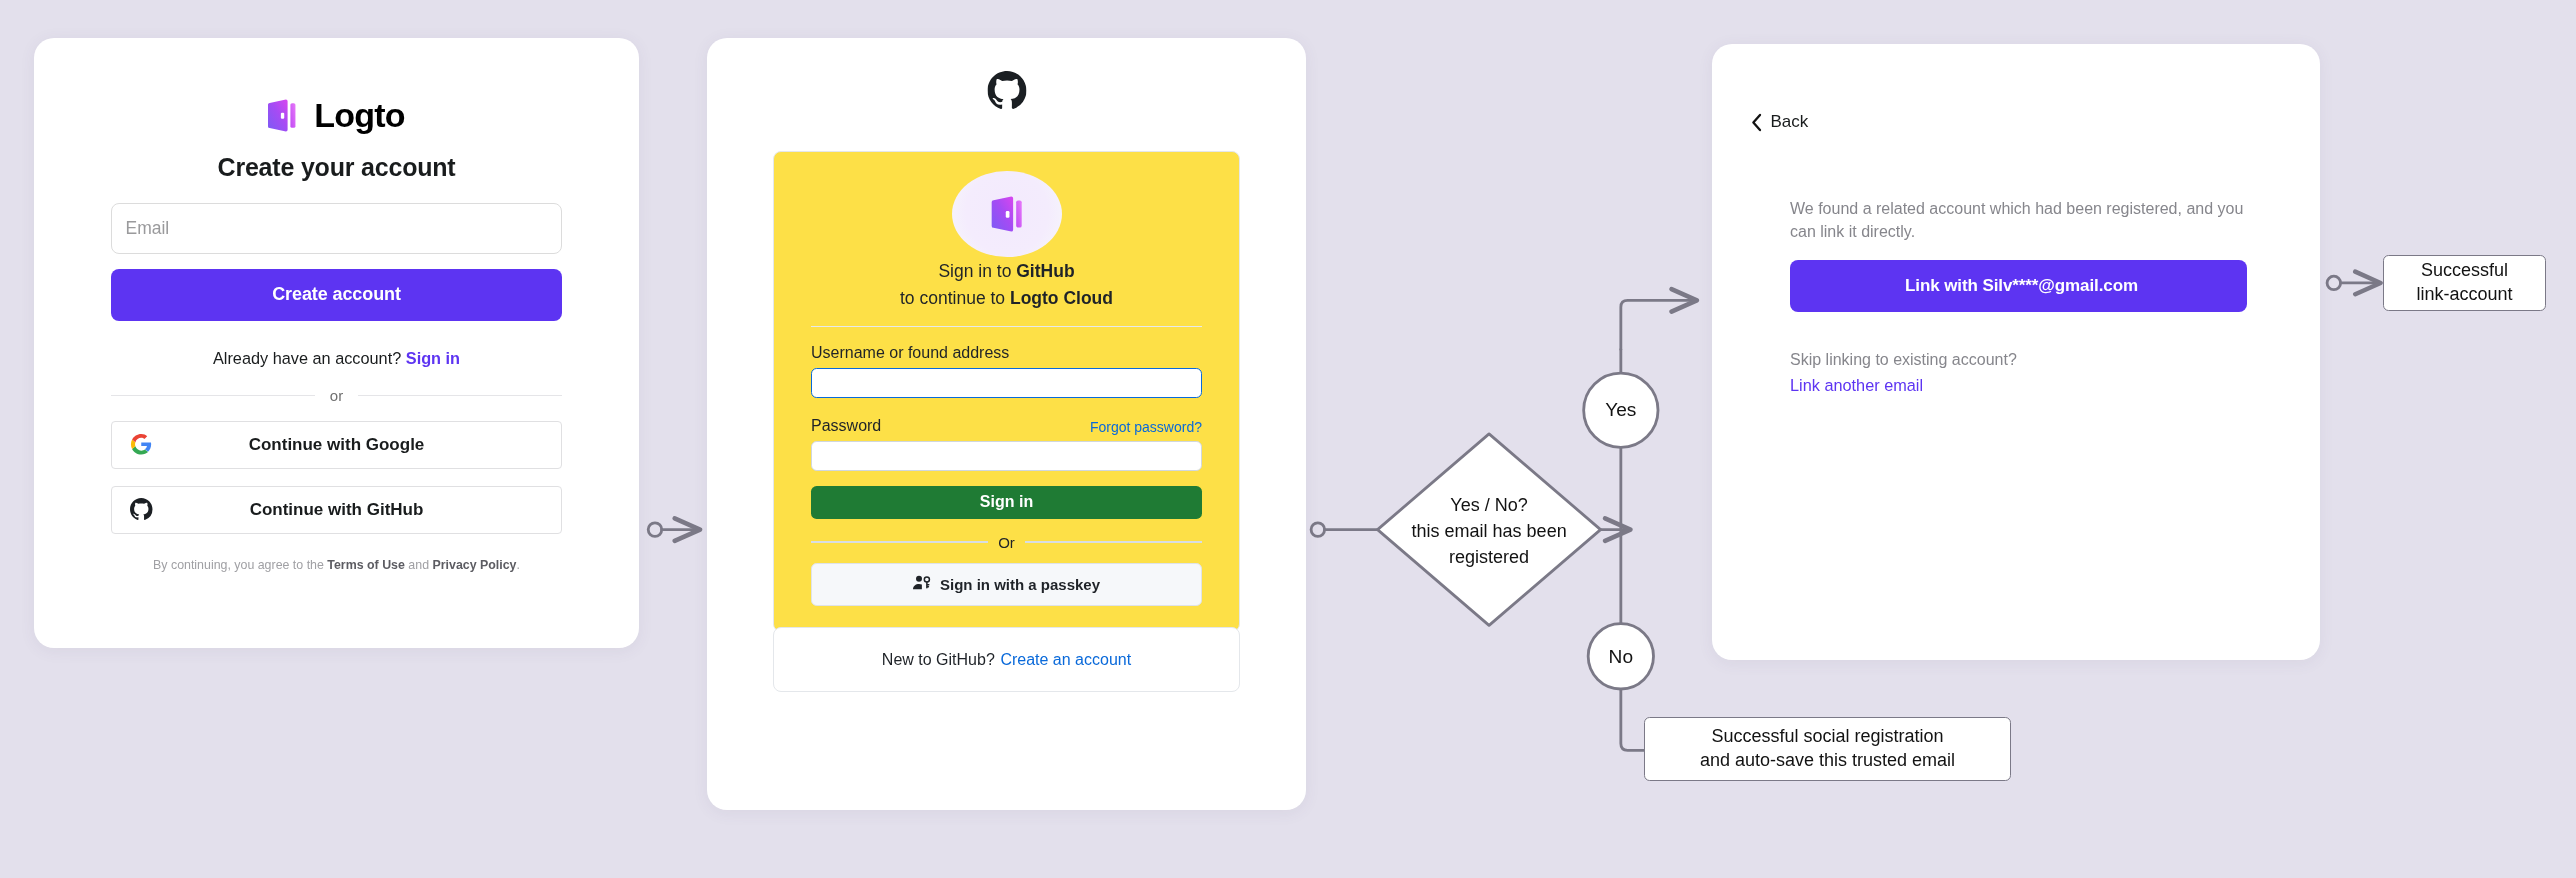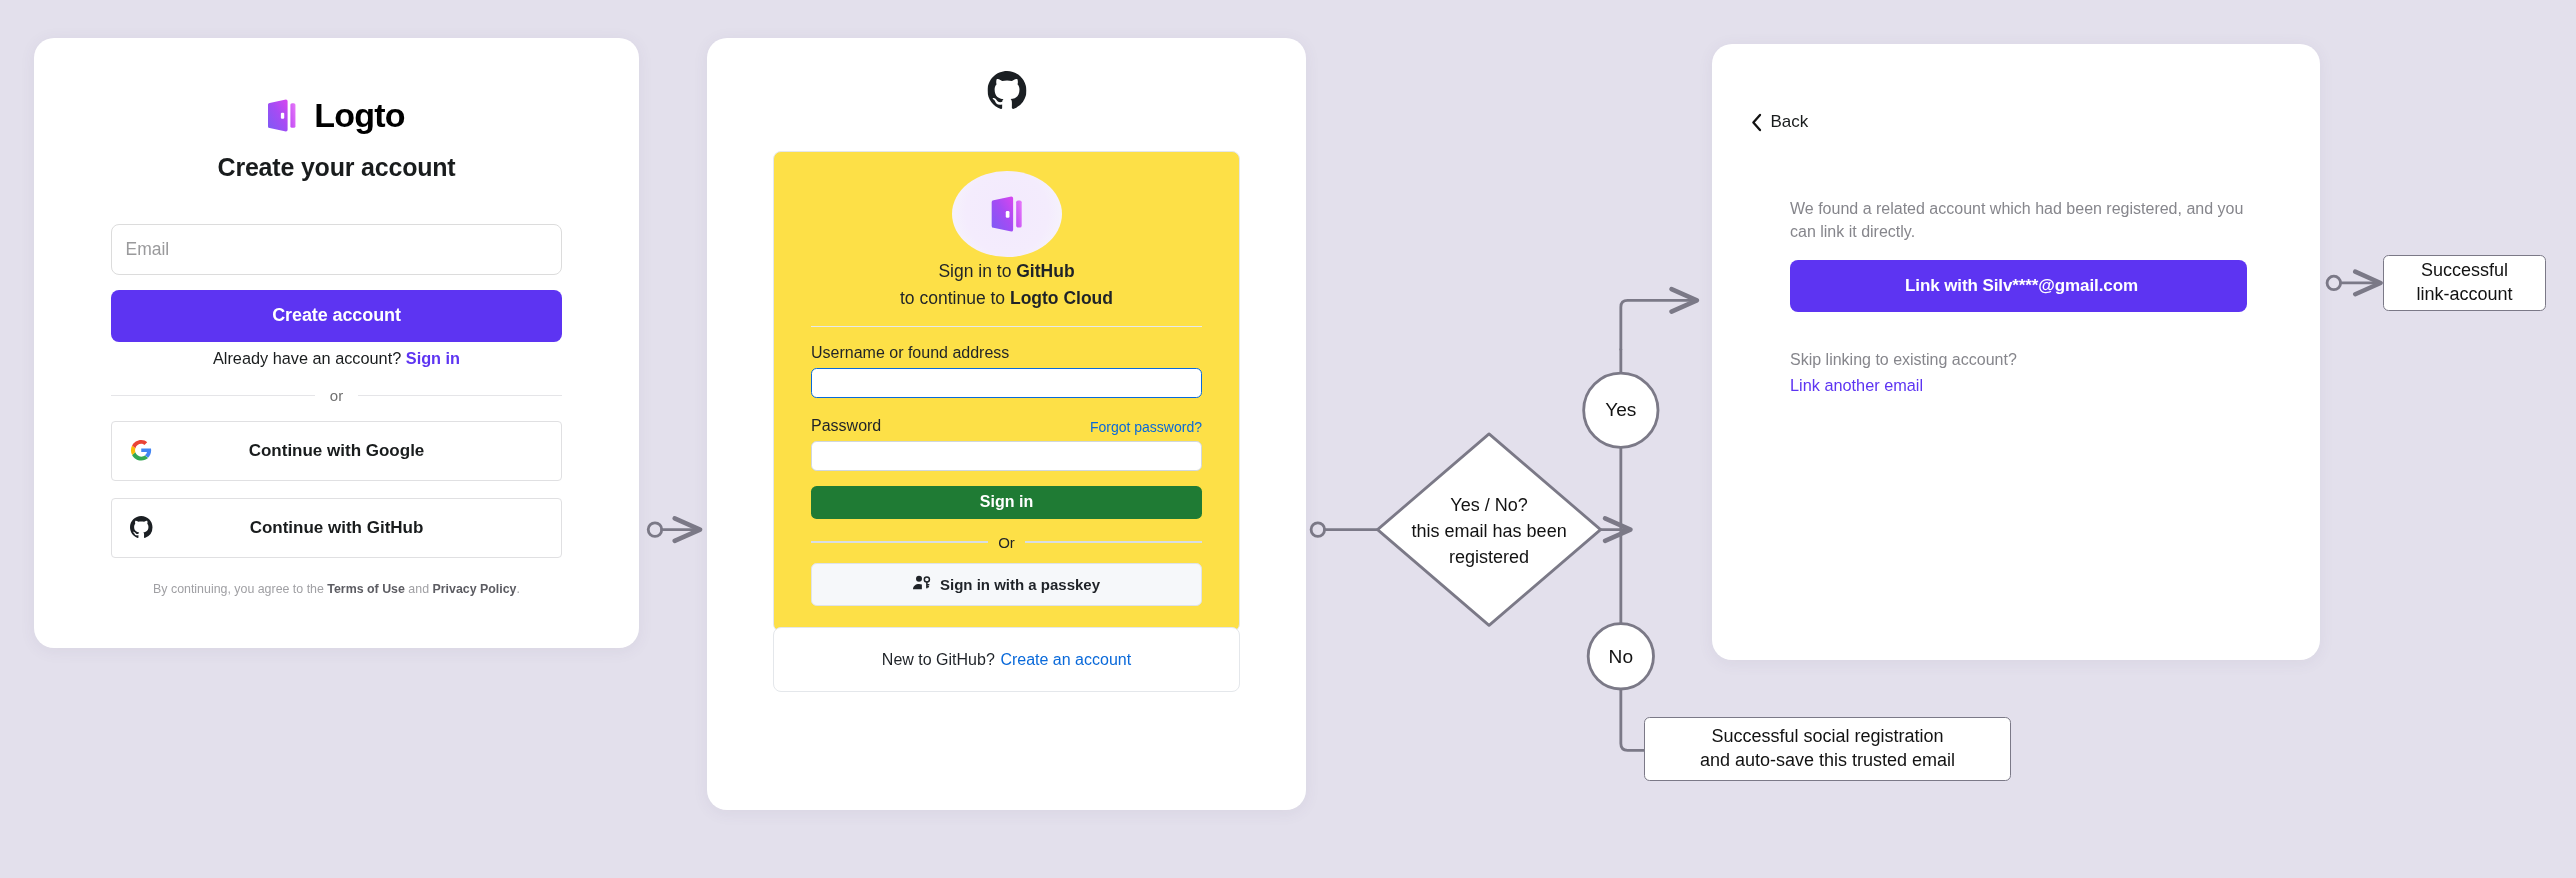--- a/index.html
+++ b/index.html
@@ -34,44 +34,44 @@
   .logto-mark { width: 28px; height: 35px; display: block; }
   .logto-word {
     font-size: 34px; font-weight: 700; letter-spacing: -0.8px;
     color: #000; line-height: 1;
   }
   .c1-title {
     text-align: center; font-size: 25px; font-weight: 700;
     color: #191c1d; margin-top: 14.6px; letter-spacing: -0.2px;
   }
   .c1-field {
-    margin-top: 42px; height: 51px; border: 1.1px solid #dcdcdc;
+    margin-top: 21px; height: 51px; border: 1.1px solid #dcdcdc;
     border-radius: 8px; display: flex; align-items: center;
     padding: 0 13.5px; box-sizing: border-box; background: #fff;
   }
   .c1-field .ph { font-size: 17.5px; color: #9a9a9c; }
   .c1-primary {
     margin-top: 15px; height: 52px; border-radius: 8px;
     background: #5d34f2; color: #fff; font-size: 18px; font-weight: 700;
     display: flex; align-items: center; justify-content: center;
     letter-spacing: -0.1px; border: none; width: 100%;
     box-sizing: border-box; font-family: inherit;
   }
   .c1-already {
-    margin-top: 7px; text-align: center; font-size: 16.3px;
+    margin-top: 28px; text-align: center; font-size: 16.3px;
     color: #191c1d; font-weight: 500;
   }
   .c1-already a { color: #5d34f2; font-weight: 700; text-decoration: none; }
   .c1-or {
     margin-top: 19px; display: flex; align-items: center; gap: 14.6px;
     font-size: 15px; color: #707070;
   }
   .c1-or .line { flex: 1; height: 1.1px; background: #e5e5e8; }
   .c1-social {
-    margin-top: 17px; height: 60px; border: 1.1px solid #e0e0e2;
+    margin-top: 17px; height: 48px; border: 1.1px solid #e0e0e2;
     border-radius: 4px; display: flex; align-items: center;
     position: relative; box-sizing: border-box; background: #fff;
   }
   .c1-social .ic { position: absolute; left: 17px; width: 25px; height: 25px;
                    display: flex; align-items: center; justify-content: center; }
   .c1-social .lbl {
     width: 100%; text-align: center; font-size: 17px;
     font-weight: 700; color: #191c1d;
   }
   .c1-legal {

